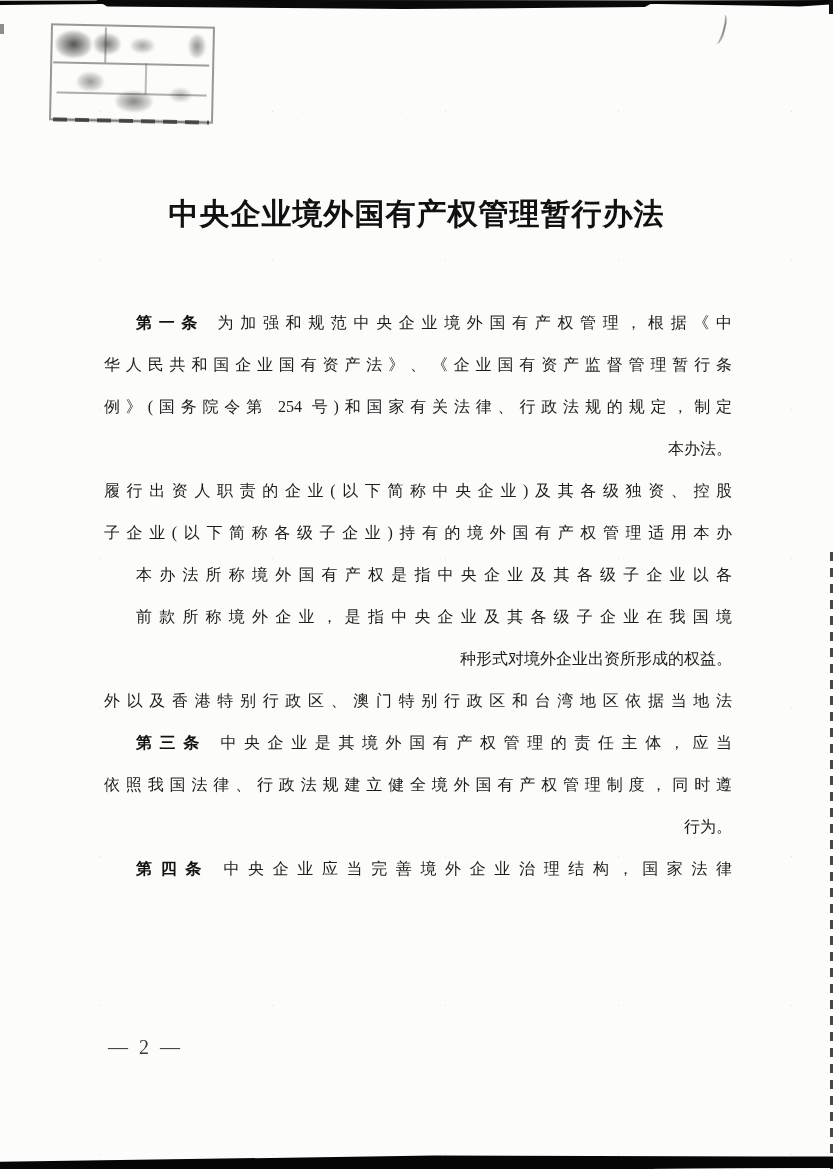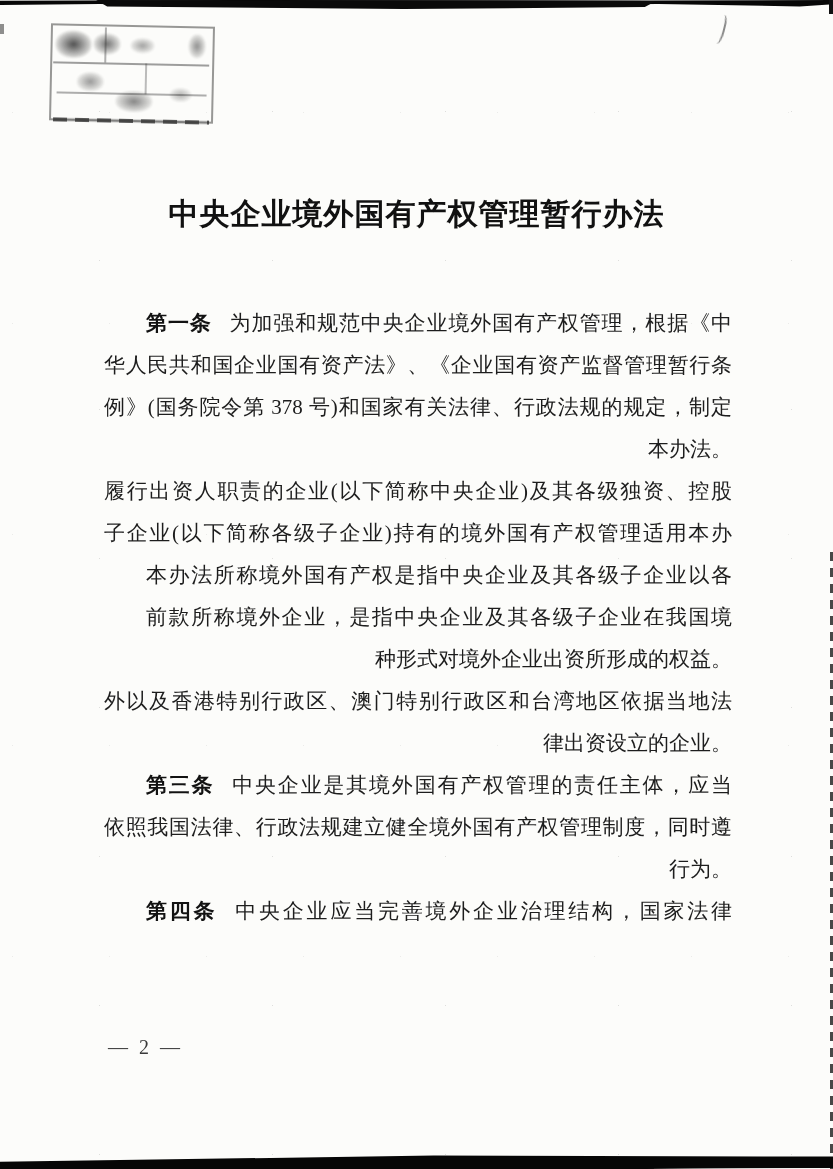--- a/index.html
+++ b/index.html
@@ -54,21 +54,21 @@
   .b4{left:138px;top:8px;width:17px;height:24px;opacity:.6;}
   .b5{left:27px;top:48px;width:27px;height:19px;opacity:.55;}
   .b6{left:66px;top:66px;width:37px;height:21px;opacity:.65;}
   .b7{left:120px;top:62px;width:22px;height:14px;opacity:.4;}
   .stamp .underline{position:absolute;left:4px;top:94px;width:156px;height:4px;
     background:repeating-linear-gradient(90deg,rgba(10,10,10,.8) 0 14px,rgba(10,10,10,.2) 14px 22px);}
 
   
   .title{position:absolute;left:0;top:194px;width:100%;
     text-align:center;font-size:30px;font-weight:bold;letter-spacing:1px;color:#111;}
-  .body{position:absolute;left:104px;top:302px;width:628px;font-size:21px;}
+  .body{position:absolute;left:104px;top:302px;width:628px;font-size:16px;}
   .line{height:42px;line-height:42px;text-align:right;}
   .line.fill{text-align:justify;text-align-last:justify;text-justify:inter-character;}
   .line.indent{text-indent:2em;}
   .term{font-family:"Liberation Sans","DejaVu Sans",sans-serif;font-weight:bold;margin-right:.85em;color:#121212;}
   .pagenum{position:absolute;left:108px;top:1036px;font-size:20px;letter-spacing:3px;color:#3a3a3a;}
 </style>
 </head>
 <body>
 
 <div id="page">
@@ -95,29 +95,28 @@
     <div class="blob b6"></div>
     <div class="blob b7"></div>
     <div class="underline"></div>
   </div>
 
   <div class="title">中央企业境外国有产权管理暂行办法</div>
 
   <div class="body">
       <div class="line indent fill"><span class="term">第一条</span><span>为加强和规范中央企业境外国有产权管理，根据《中</span></div>
       <div class="line fill"><span>华人民共和国企业国有资产法》、《企业国有资产监督管理暂行条</span></div>
-      <div class="line fill"><span>例》(国务院令第 378 号)和国家有关法律、行政法规的规定，制定</span></div>
+      <div class="line fill"><span>例》(国务院令第 254 号)和国家有关法律、行政法规的规定，制定</span></div>
       <div class="line"><span>本办法。</span></div>
       <div class="line fill"><span>履行出资人职责的企业(以下简称中央企业)及其各级独资、控股</span></div>
       <div class="line fill"><span>子企业(以下简称各级子企业)持有的境外国有产权管理适用本办</span></div>
       <div class="line indent fill"><span>本办法所称境外国有产权是指中央企业及其各级子企业以各</span></div>
       <div class="line indent fill"><span>前款所称境外企业，是指中央企业及其各级子企业在我国境</span></div>
       <div class="line"><span>种形式对境外企业出资所形成的权益。</span></div>
       <div class="line fill"><span>外以及香港特别行政区、澳门特别行政区和台湾地区依据当地法</span></div>
-      <div class="line"><span>律出资设立的企业。</span></div>
       <div class="line indent fill"><span class="term">第三条</span><span>中央企业是其境外国有产权管理的责任主体，应当</span></div>
       <div class="line fill"><span>依照我国法律、行政法规建立健全境外国有产权管理制度，同时遵</span></div>
       <div class="line"><span>行为。</span></div>
       <div class="line indent fill"><span class="term">第四条</span><span>中央企业应当完善境外企业治理结构，国家法律</span></div>
     </div>
 
   <div class="pagenum">— 2 —</div>
 </div>
 
 </body></html>

